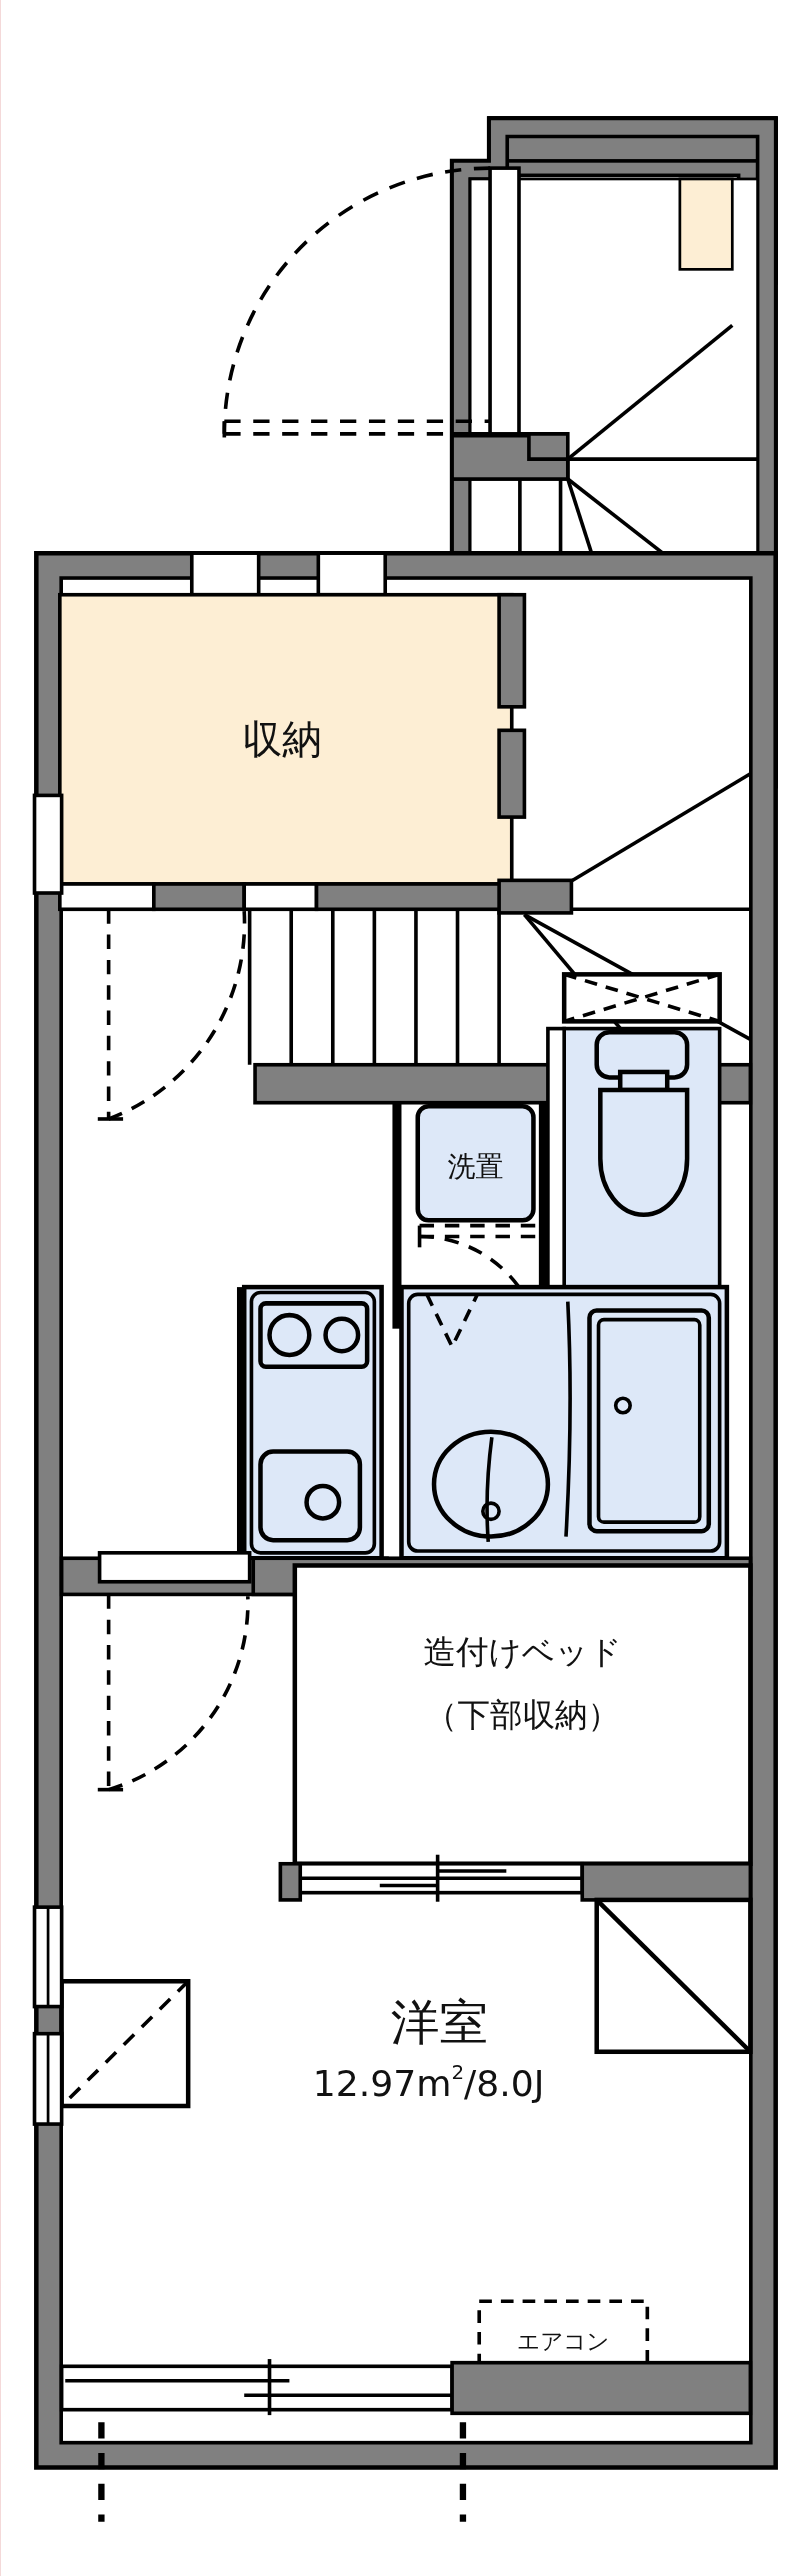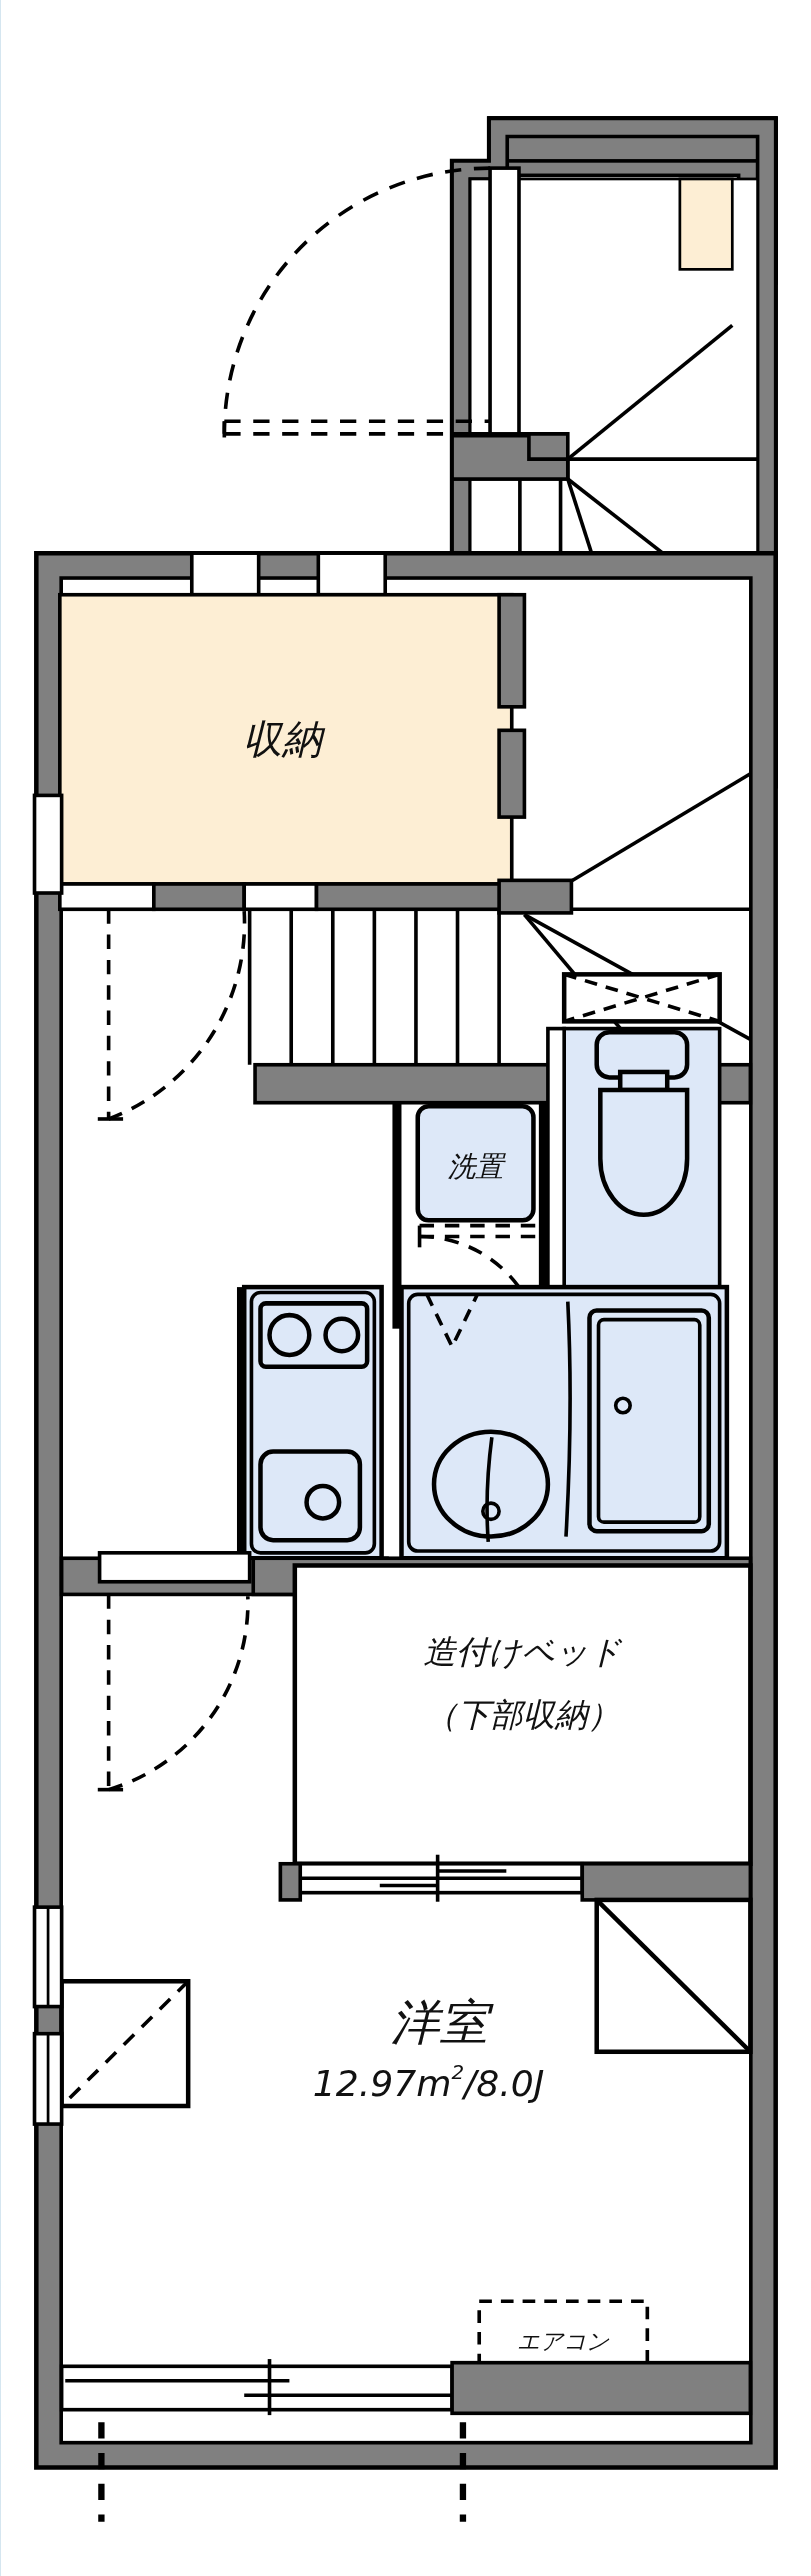--- a/index.html
+++ b/index.html
@@ -10,22 +10,21 @@
   body {
     width: 812px;
     height: 2576px;
     font-family: "DejaVu Sans", "Liberation Sans", sans-serif;
     overflow: hidden;
   }
   #floorplan-root {
     position: relative;
     width: 812px;
     height: 2576px;
-    background: #0369a1;
-    font-style: italic;
+    background: #b91c1c;
   }
   #plan-svg {
     display: block;
     width: 812px;
     height: 2576px;
   }
   .room-label {
     font-family: "DejaVu Sans", "Liberation Sans", sans-serif;
     fill: #111111;
     text-anchor: middle;

